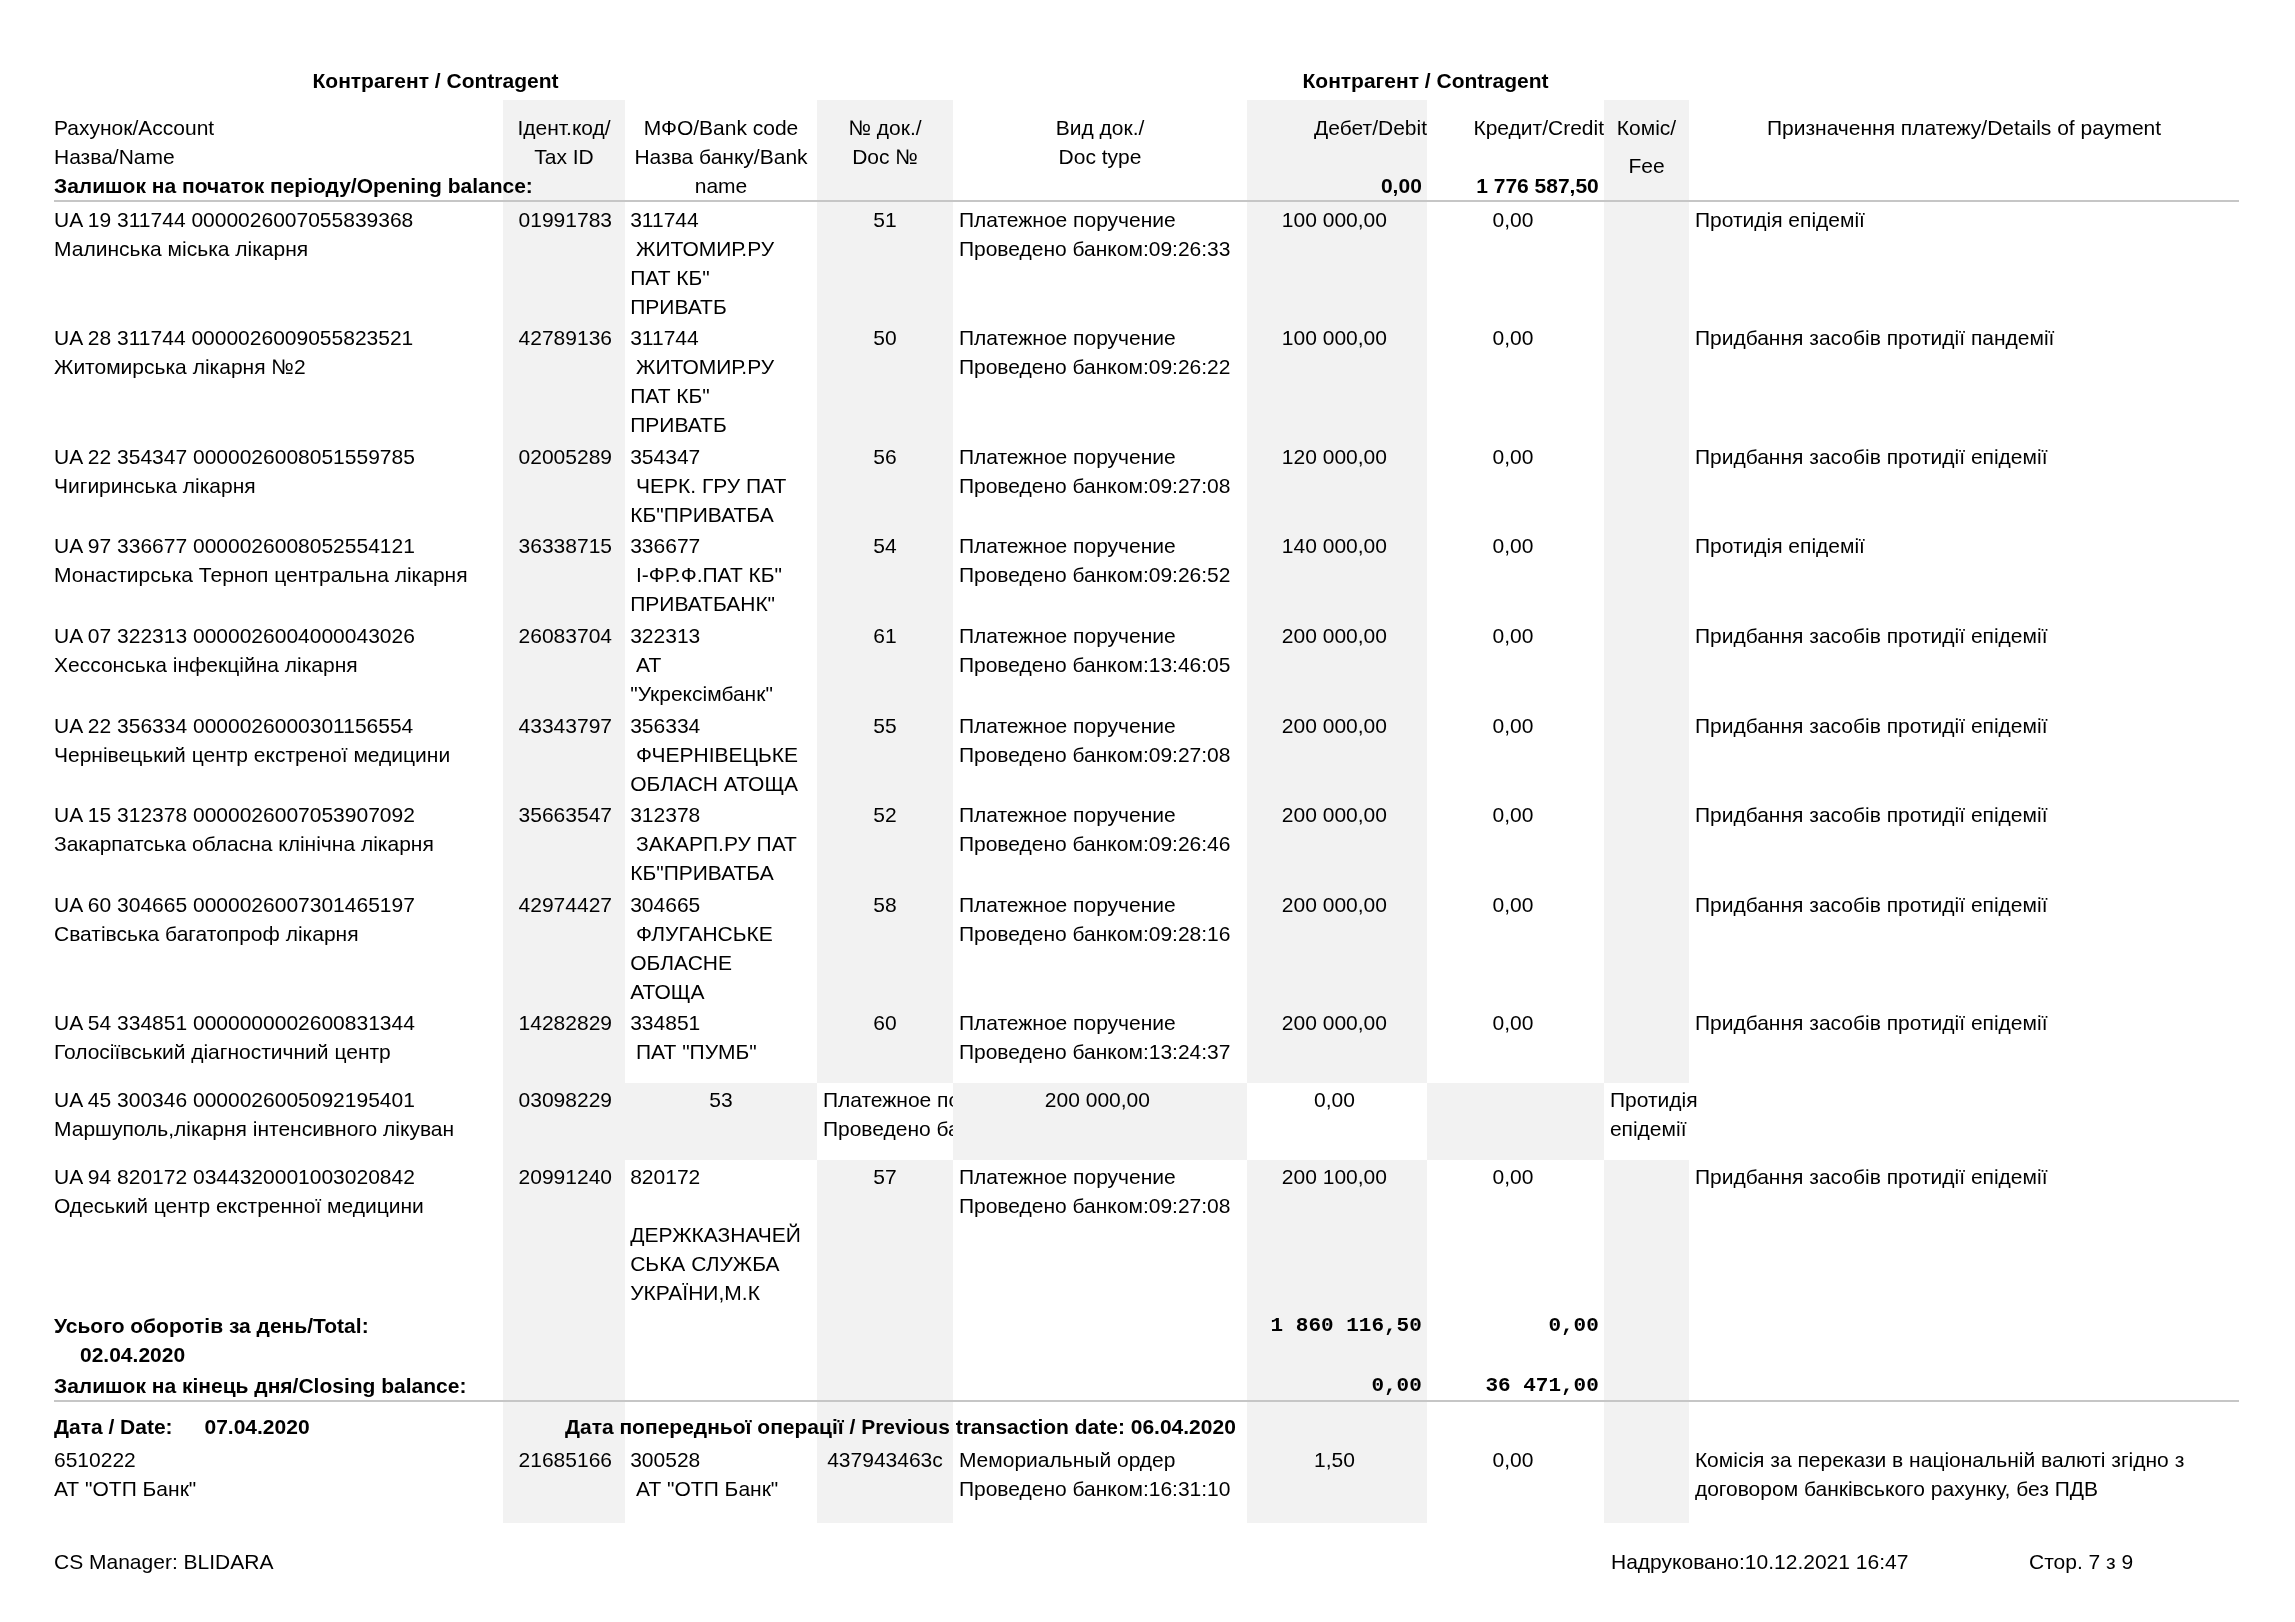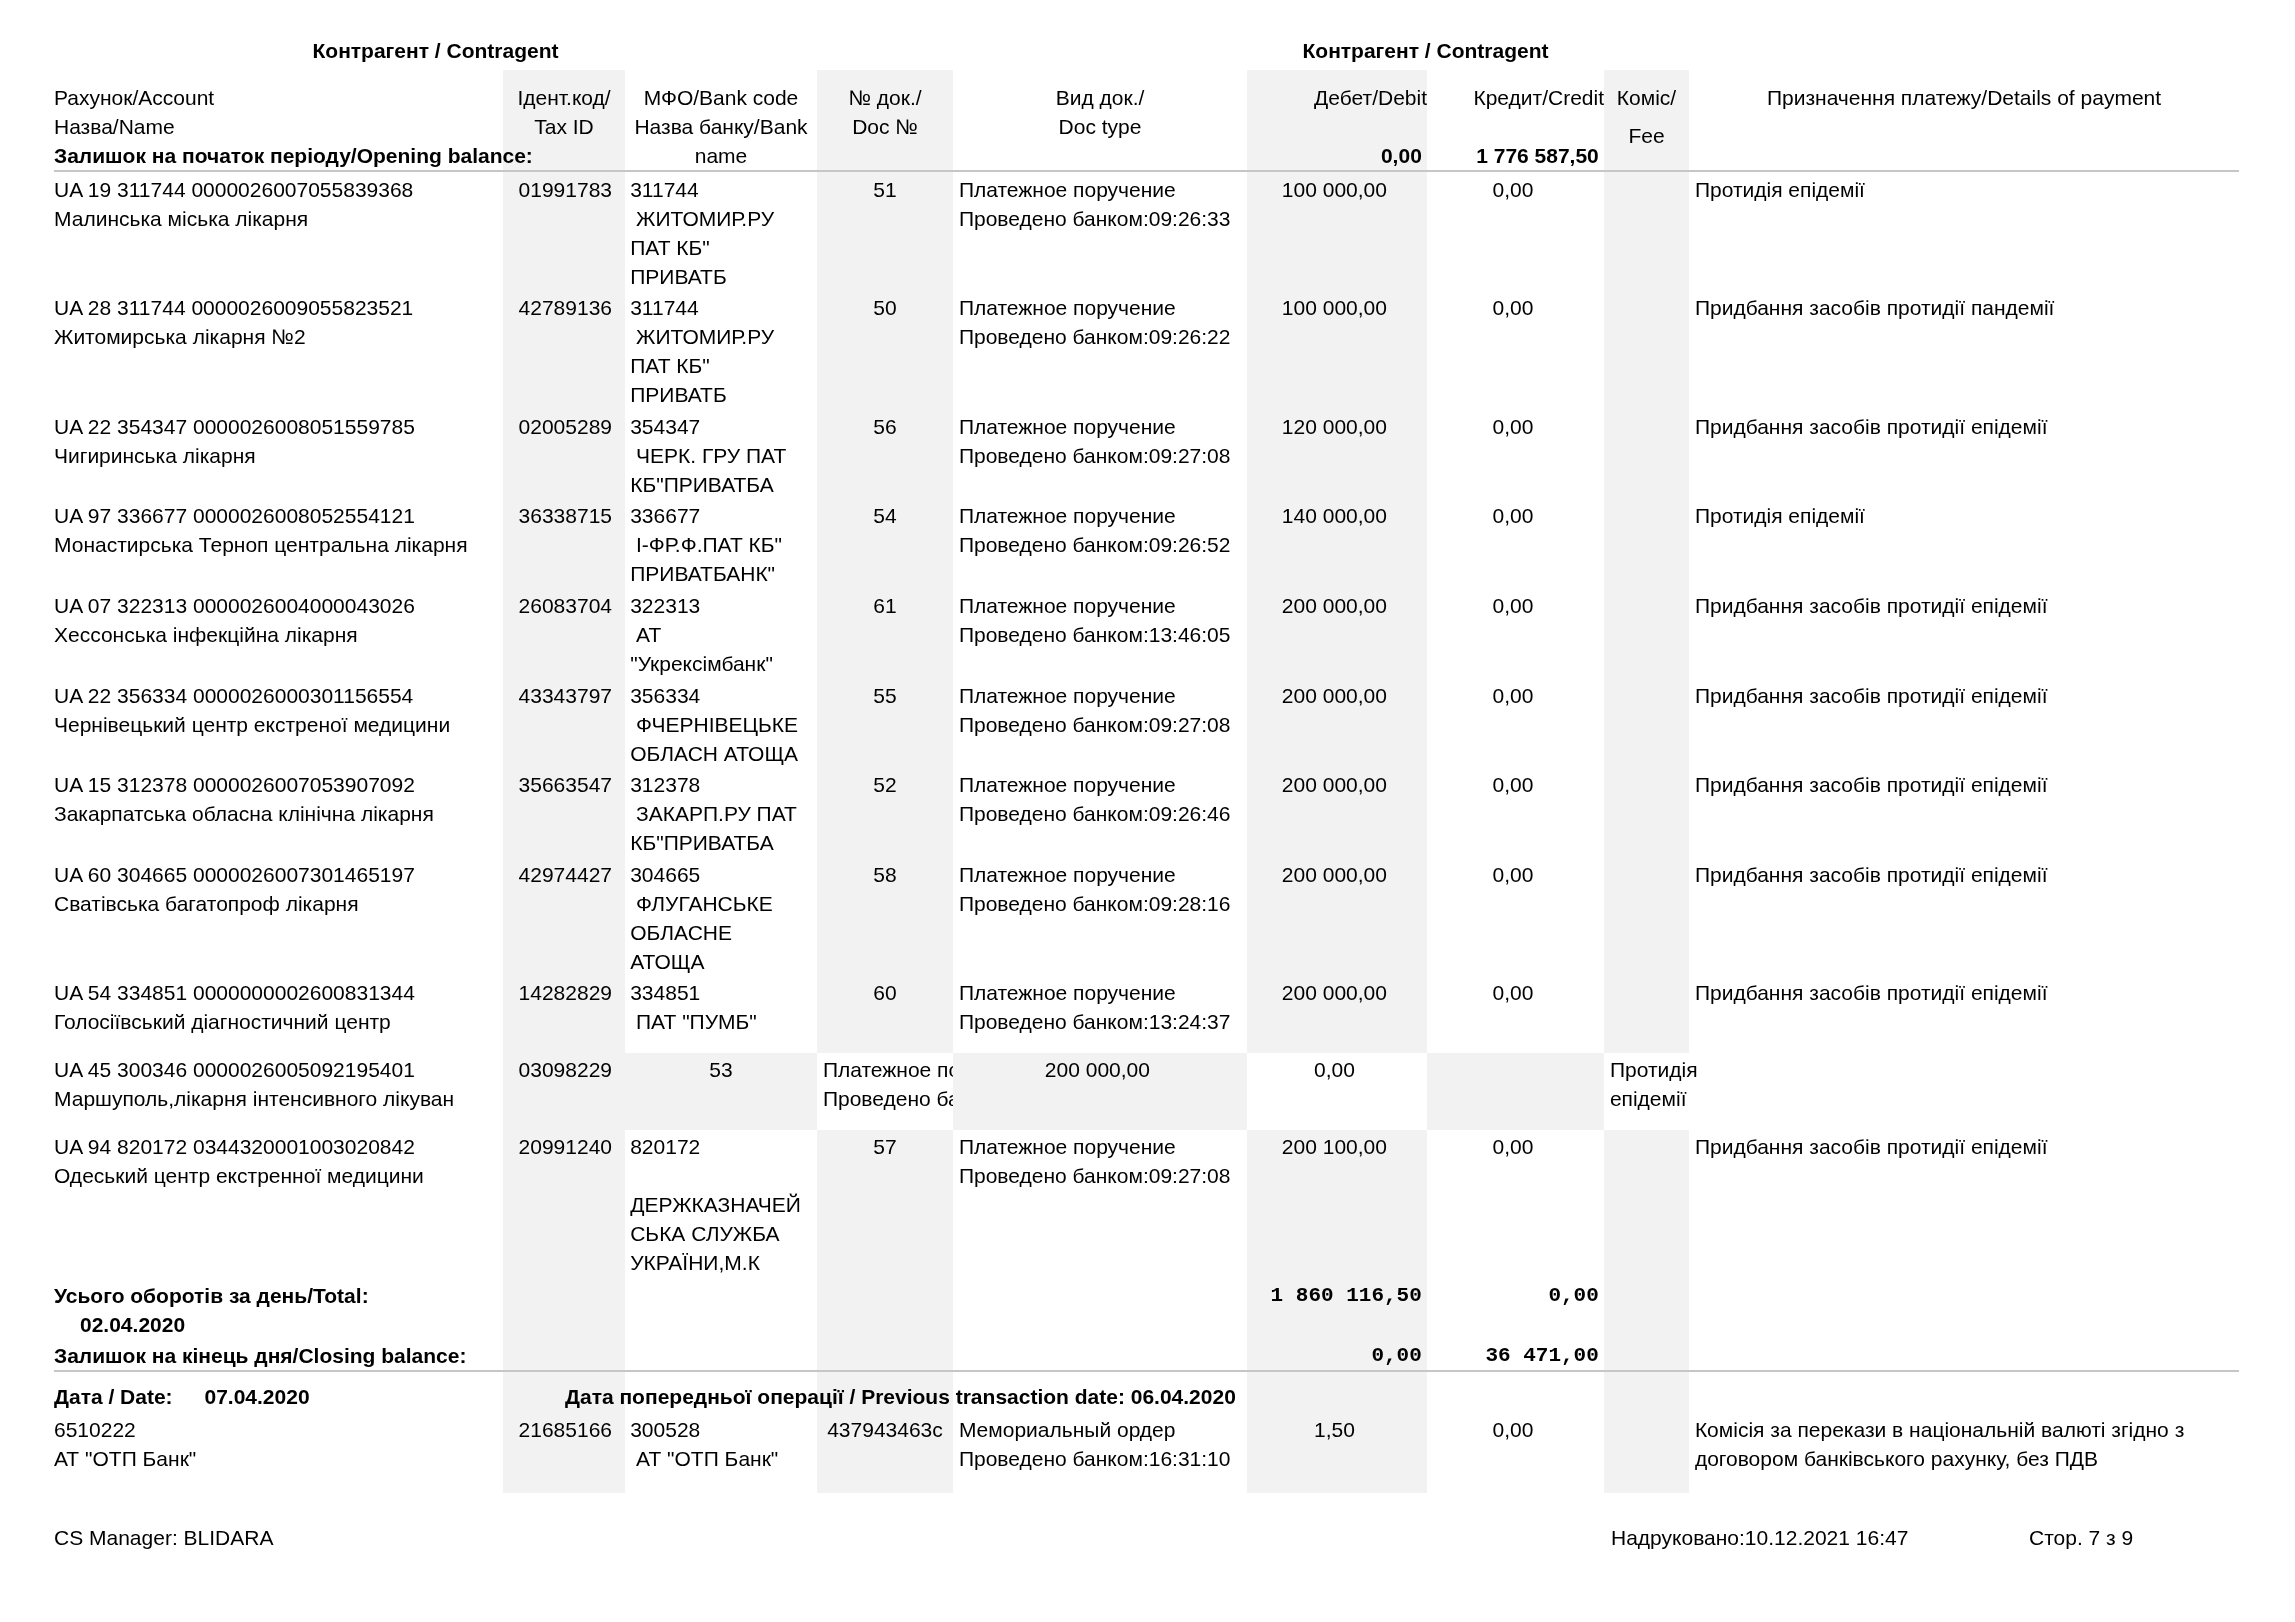--- a/index.html
+++ b/index.html
@@ -2,21 +2,21 @@
 <html style="font-size:10.5px"><head>
 <meta charset="utf-8">
 <style>
   html,body{margin:0;padding:0;background:#fff;}
   body{
     width:2295px;height:1622px;overflow:hidden;
     font-family:"Liberation Sans",sans-serif;
     font-size:21px;line-height:29px;color:#000;
     -webkit-font-smoothing:antialiased;
   }
-  .sheet{position:relative;width:1827px;height:1622px;padding-top:31px;box-sizing:border-box;}
+  .sheet{position:relative;width:1827px;height:1622px;padding-top:61px;box-sizing:border-box;}
   .grid{
     display:grid;
     grid-template-columns:449px 122px 192px 136px 294px 180px 177px 85px 550px;
     margin-left:54px;width:2183px;
   }
   .cell{box-sizing:border-box;}
   .shade{background:#f2f2f2;}
   .pre{white-space:pre;}
   .ctr{text-align:center;}
   
@@ -41,21 +41,21 @@
   .tx .c9{padding-left:5.9px;padding-right:10.5px;}
   
   .trow > .cell{min-height:37px;padding-top:3.9px;font-weight:bold;}
   .crow > .cell{min-height:30px;padding-top:1.3px;font-weight:bold;border-bottom:2.6px solid #c6c6c6;}
   .drow > .cell{min-height:41px;padding-top:10.5px;font-weight:bold;}
   .trow .c6,.trow .c7,.crow .c6,.crow .c7{text-align:right;padding-right:5.2px;font-family:Liberation Mono, monospace;}
   .lbl-date{margin-left:26px;}
   .prev-date{white-space:nowrap;display:inline-block;margin-left:-60px;position:relative;z-index:2;}
   .comm > .cell{min-height:80px;}
   
-  .footer{position:relative;height:39px;margin-top:30px;}
+  .footer{position:relative;height:39px;margin-top:24px;}
   .footer span{position:absolute;top:0;white-space:nowrap;}
   .f-manager{left:54px;}
   .f-printed{left:1611px;text-align:center;}
   .f-page{left:2029px;}
 </style>
 </head>
 <body>
 
 <div class="sheet">
 

